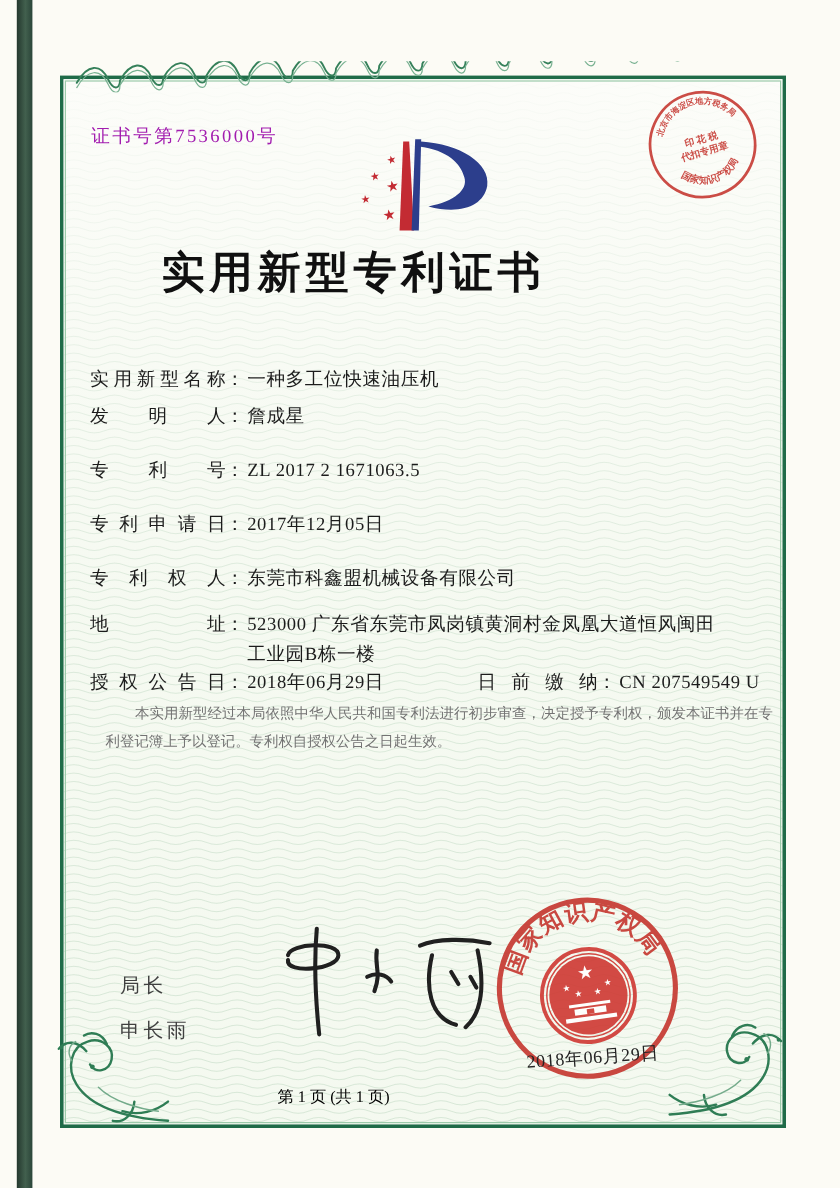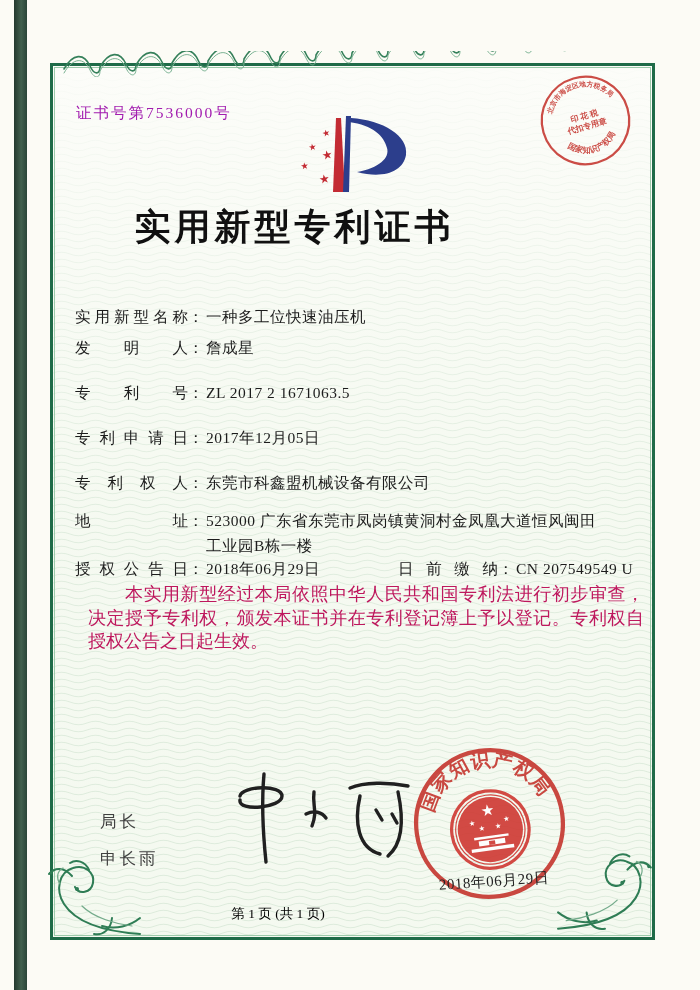--- a/index.html
+++ b/index.html
@@ -22,22 +22,22 @@
   .logo{left:287px;top:112px;z-index:3;}
   .title{left:50px;top:203px;width:489px;text-align:center;font-size:36px;font-weight:bold;
     letter-spacing:4px;color:#101010;z-index:3;}
   .field{left:75px;width:572px;font-size:15.5px;line-height:25px;z-index:3;}
   .f-label{display:inline-block;width:113px;text-align:justify;text-align-last:justify;vertical-align:top;}
   .f-colon{display:inline-block;width:18px;vertical-align:top;}
   .f-value{display:inline-block;letter-spacing:.5px;vertical-align:top;max-width:430px;}
   .grant-row{position:relative;}
   .grant-no{position:absolute;left:323px;top:0;white-space:nowrap;}
   .f-label-sm{display:inline-block;width:100px;text-align:justify;text-align-last:justify;}
-  .body-text{left:88px;top:583px;width:556px;font-size:18px;line-height:23.6px;
-    text-align:justify;color:#be185d;z-index:3;}
+  .body-text{left:88px;top:583px;width:556px;font-size:12px;line-height:23.6px;
+    text-align:justify;color:#737373;z-index:3;}
   .body-text p{margin:0;text-indent:2.05em;}
   .signer{left:100px;top:803px;font-size:16.5px;letter-spacing:3px;line-height:37px;color:#404040;z-index:4;}
   .signature{left:212px;top:762px;z-index:4;}
   .stamp-top{left:538px;top:73px;transform:rotate(-16deg);opacity:.88;z-index:5;}
   .stamp-bottom{left:408px;top:742px;transform:rotate(-8deg);opacity:.9;z-index:5;}
   .stamp-date{left:412px;top:872px;width:164px;text-align:center;font-size:15px;
     letter-spacing:.5px;color:#242424;transform:rotate(-4deg);z-index:6;}
   .footer{left:36px;top:905px;width:484px;text-align:center;font-size:13.5px;color:#000000;z-index:3;}
   .flourish-left{left:42px;top:856px;z-index:4;}
   .flourish-right{left:556px;top:847px;z-index:4;}

